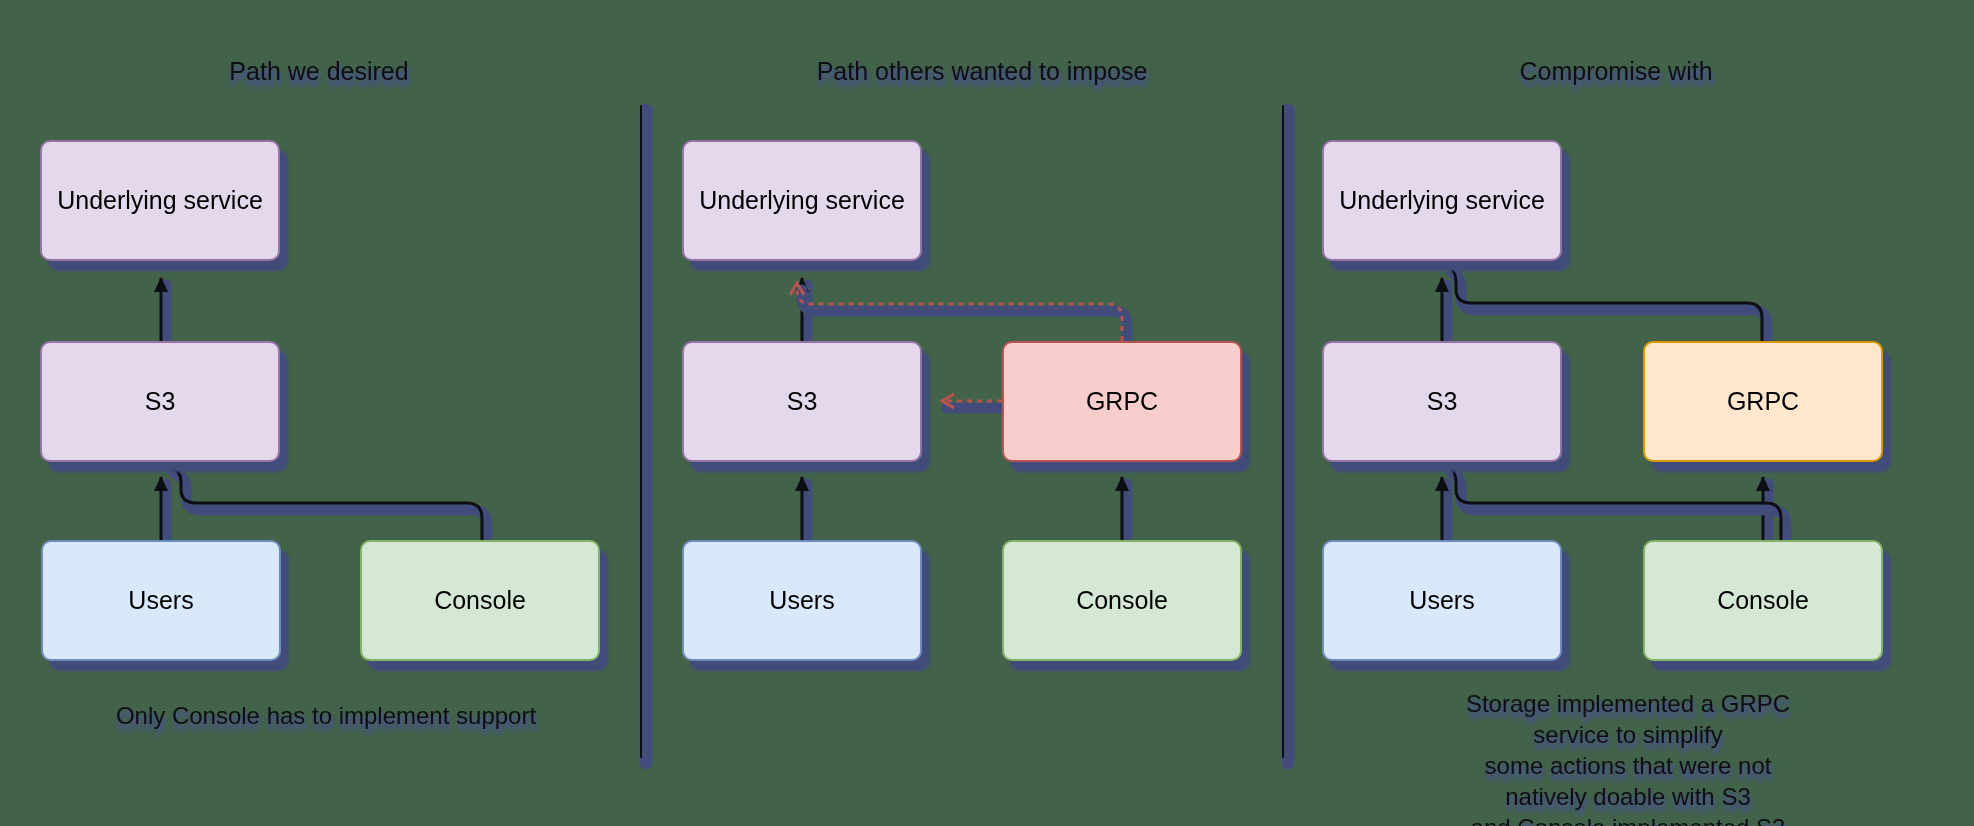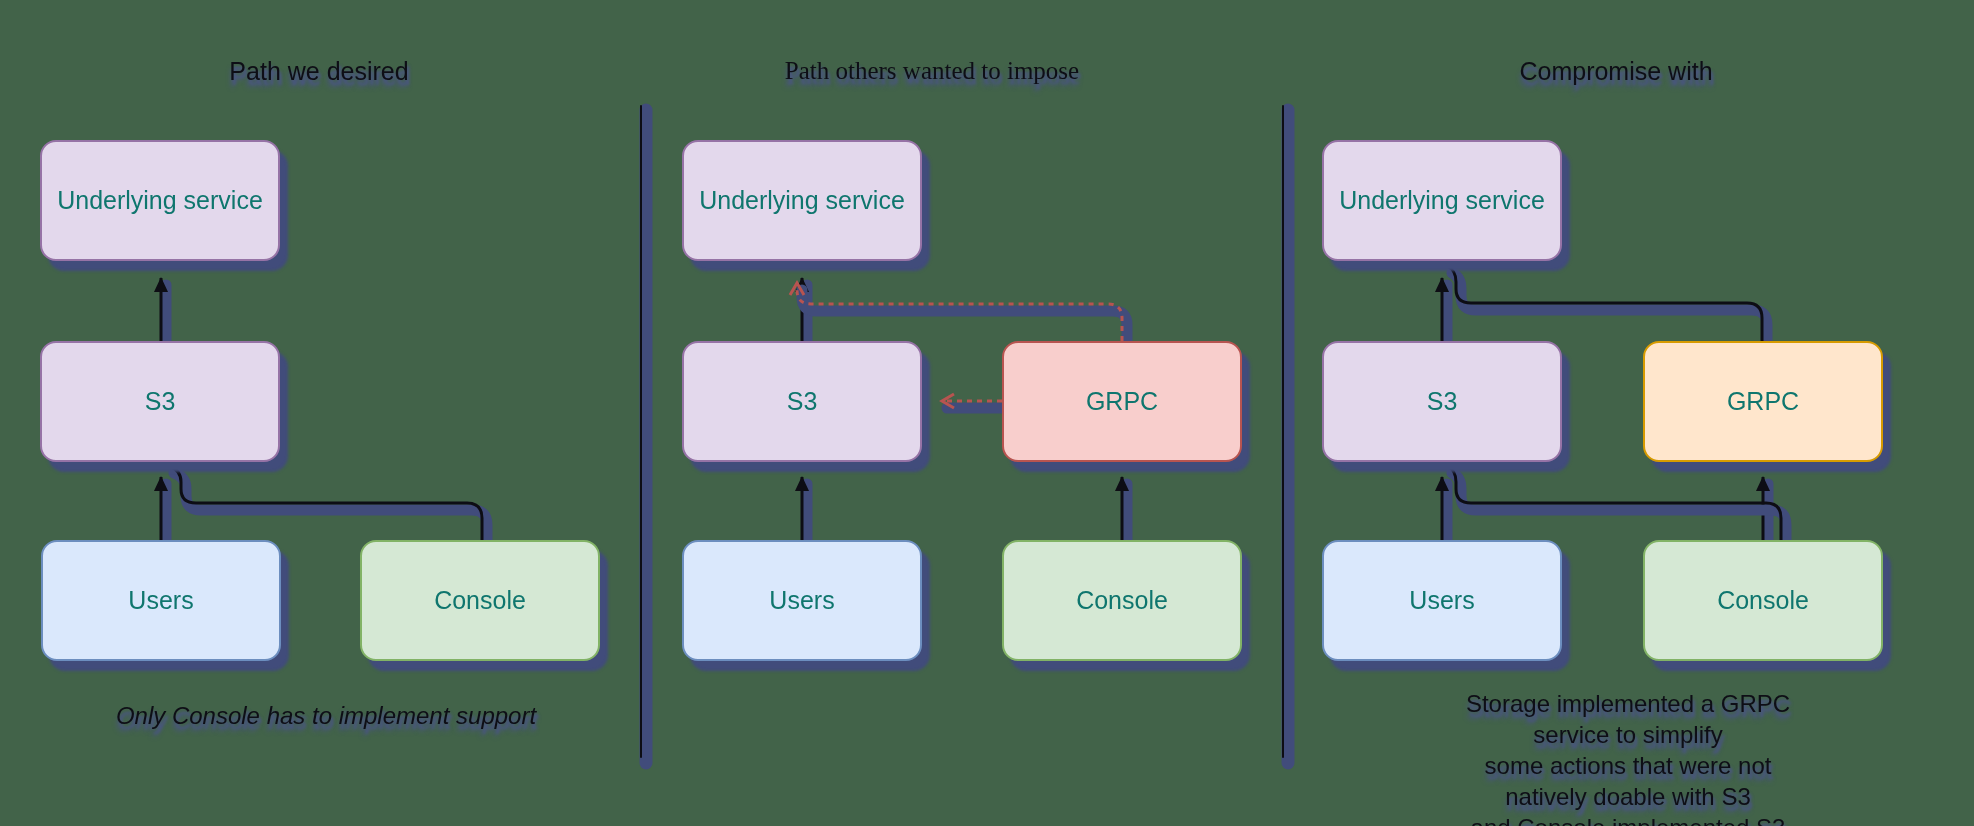--- a/index.html
+++ b/index.html
@@ -16,25 +16,25 @@
     position:absolute;left:0;top:0;z-index:1;
   }
   #node-layer,#text-layer{
     position:absolute;left:0;top:0;width:100%;height:100%;z-index:2;
     pointer-events:none;
   }
   .node{
     position:absolute;
     width:240px;height:121px;
     border:2.5px solid #000;
-    border-radius:16px;
+    border-radius:10px;
     box-sizing:border-box;
     display:flex;align-items:center;justify-content:center;
     font-size:25px;
-    color:#0f766e;
+    color:#000000;
     box-shadow:8px 10px 3px var(--shadow-color);
   }
   .panel-title,.panel-caption{
     position:absolute;
     transform:translateX(-50%);
     white-space:pre-line;
     text-align:center;
     color:#0e0e16;
     text-shadow:2px 5px 3px var(--text-shadow-color), 0px 7px 5px var(--text-shadow-color);
   }
@@ -124,20 +124,20 @@
       </div>
       <div class="node" style="left: 1322px; top: 540px; background: rgb(218, 232, 252); border-color: rgb(108, 142, 191);">
         <span>Users</span>
       </div>
       <div class="node" style="left: 1643px; top: 540px; background: rgb(213, 232, 212); border-color: rgb(130, 179, 102);">
         <span>Console</span>
       </div>
     </div>
   <div id="text-layer">
       <div class="panel-title" style="left: 319px; top: 56px;">Path we desired</div>
-      <div class="panel-caption" style="left: 326px; top: 700px; font-style: italic;">Only Console has to implement support</div>
-      <div class="panel-title" style="left: 932px; top: 56px; font-family: Liberation Serif, serif;">Path others wanted to impose</div>
+      <div class="panel-caption" style="left: 326px; top: 700px;">Only Console has to implement support</div>
+      <div class="panel-title" style="left: 982px; top: 56px;">Path others wanted to impose</div>
       <div class="panel-title" style="left: 1616px; top: 56px;">Compromise with</div>
       <div class="panel-caption" style="left: 1628px; top: 688px;">Storage implemented a GRPC service to simplify
 some actions that were not natively doable with S3
 and Console implemented S3 support</div>
     </div>
 </div>
 
 </body></html>

